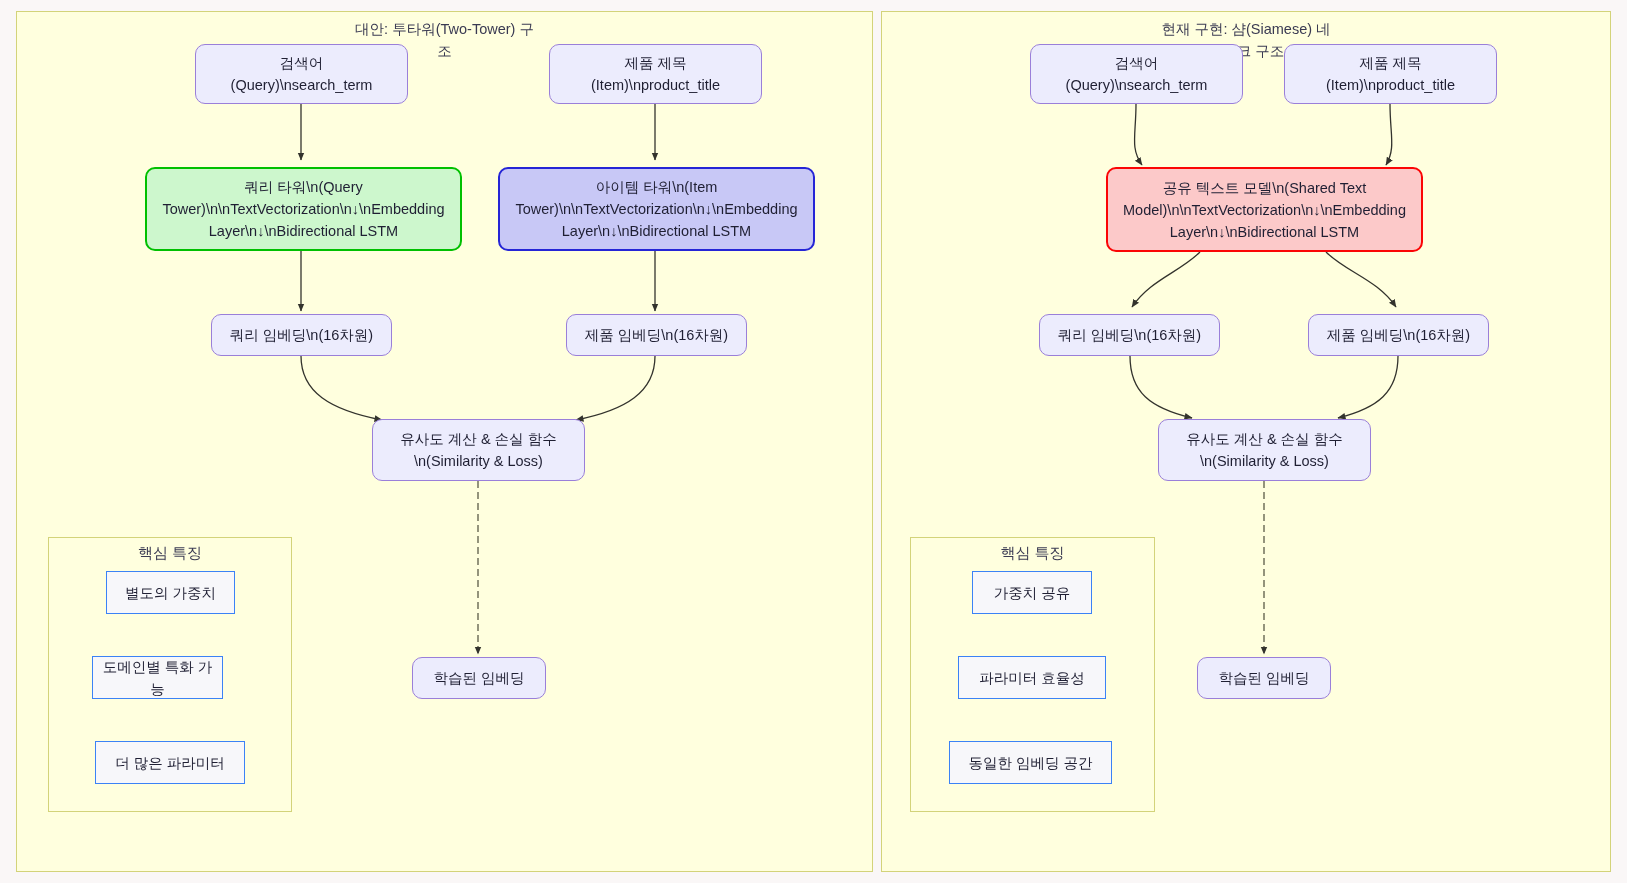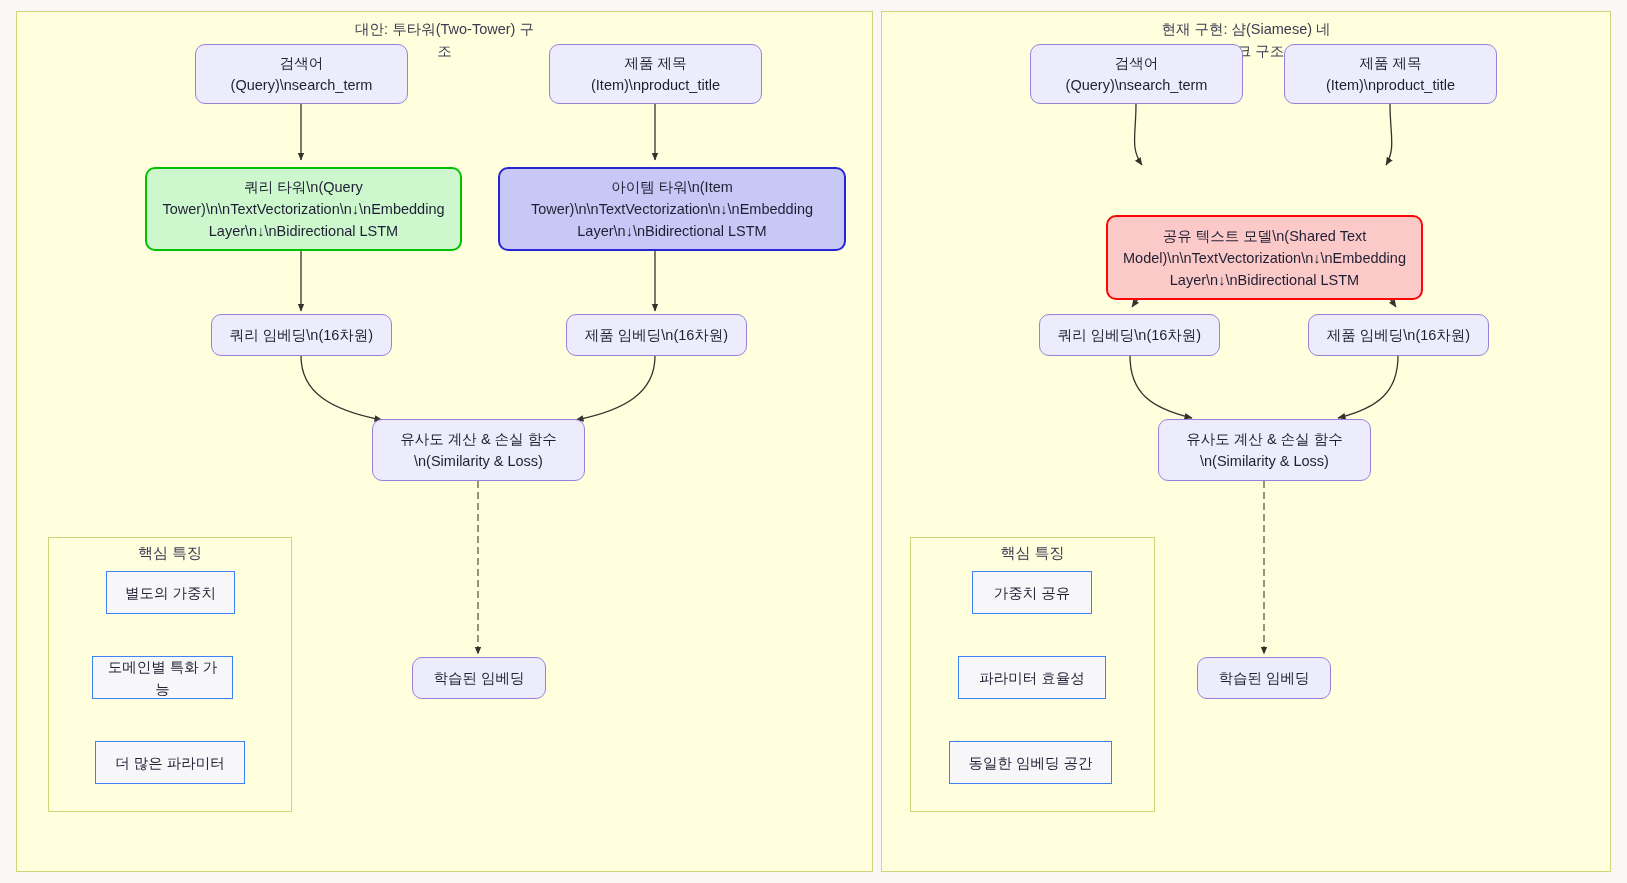--- a/index.html
+++ b/index.html
@@ -141,38 +141,38 @@
   </svg>
 
   <div class="node" style="left:195px; top:44px; width:213px; height:60px;">검색어
 (Query)\nsearch_term</div>
 
   <div class="node" style="left:549px; top:44px; width:213px; height:60px;">제품 제목
 (Item)\nproduct_title</div>
 
   <div class="node green" style="left:145px; top:167px; width:317px; height:84px;">쿼리 타워\n(Query Tower)\n\nTextVectorization\n↓\nEmbedding Layer\n↓\nBidirectional LSTM</div>
 
-  <div class="node blue" style="left:498px; top:167px; width:348px; height:84px;">아이템 타워\n(Item Tower)\n\nTextVectorization\n↓\nEmbedding Layer\n↓\nBidirectional LSTM</div>
+  <div class="node blue" style="left:498px; top:167px; width:317px; height:84px;">아이템 타워\n(Item Tower)\n\nTextVectorization\n↓\nEmbedding Layer\n↓\nBidirectional LSTM</div>
 
   <div class="node" style="left:211px; top:314px; width:181px; height:42px;">쿼리 임베딩\n(16차원)</div>
 
   <div class="node" style="left:566px; top:314px; width:181px; height:42px;">제품 임베딩\n(16차원)</div>
 
   <div class="node" style="left:372px; top:419px; width:213px; height:62px;">유사도 계산 &amp; 손실 함수
 \n(Similarity &amp; Loss)</div>
 
   <div class="node" style="left:412px; top:657px; width:134px; height:42px;">학습된 임베딩</div>
 
   <div class="subpanel" style="left:48px; top:537px; width:244px; height:275px;">
     <div class="subpanel-title">핵심 특징</div>
   </div>
 
   <div class="node feature" style="left:106px; top:571px; width:129px; height:43px;">별도의 가중치</div>
 
-  <div class="node feature" style="left:92px; top:656px; width:141px; height:43px;text-align:center;">도메인별 특화 가능</div>
+  <div class="node feature" style="left:92px; top:656px; width:131px; height:43px;text-align:center;">도메인별 특화 가능</div>
 
   <div class="node feature" style="left:95px; top:741px; width:150px; height:43px;">더 많은 파라미터</div>
 
   <div class="panel" style="left:881px; top:11px; width:730px; height:861px;">
     <div class="panel-title">
       <span>현재 구현: 샴(Siamese) 네</span><br>
       <span>트워크 구조</span>
     </div>
   </div>
 
@@ -192,21 +192,21 @@
 
     <path d="M1264,481 L1264,654" stroke="#7a7a63" stroke-width="1.6" fill="none" stroke-dasharray="7,4" marker-end="url(#arrL)"></path>
   </svg>
 
   <div class="node" style="left:1030px; top:44px; width:213px; height:60px;">검색어
 (Query)\nsearch_term</div>
 
   <div class="node" style="left:1284px; top:44px; width:213px; height:60px;">제품 제목
 (Item)\nproduct_title</div>
 
-  <div class="node red" style="left:1106px; top:167px; width:317px; height:85px;margin-top:48px;">공유 텍스트 모델\n(Shared Text Model)\n\nTextVectorization\n↓\nEmbedding Layer\n↓\nBidirectional LSTM</div>
+  <div class="node red" style="left:1106px; top:167px; width:317px; height:85px;">공유 텍스트 모델\n(Shared Text Model)\n\nTextVectorization\n↓\nEmbedding Layer\n↓\nBidirectional LSTM</div>
 
   <div class="node" style="left:1039px; top:314px; width:181px; height:42px;">쿼리 임베딩\n(16차원)</div>
 
   <div class="node" style="left:1308px; top:314px; width:181px; height:42px;">제품 임베딩\n(16차원)</div>
 
   <div class="node" style="left:1158px; top:419px; width:213px; height:62px;">유사도 계산 &amp; 손실 함수
 \n(Similarity &amp; Loss)</div>
 
   <div class="node" style="left:1197px; top:657px; width:134px; height:42px;">학습된 임베딩</div>
 

